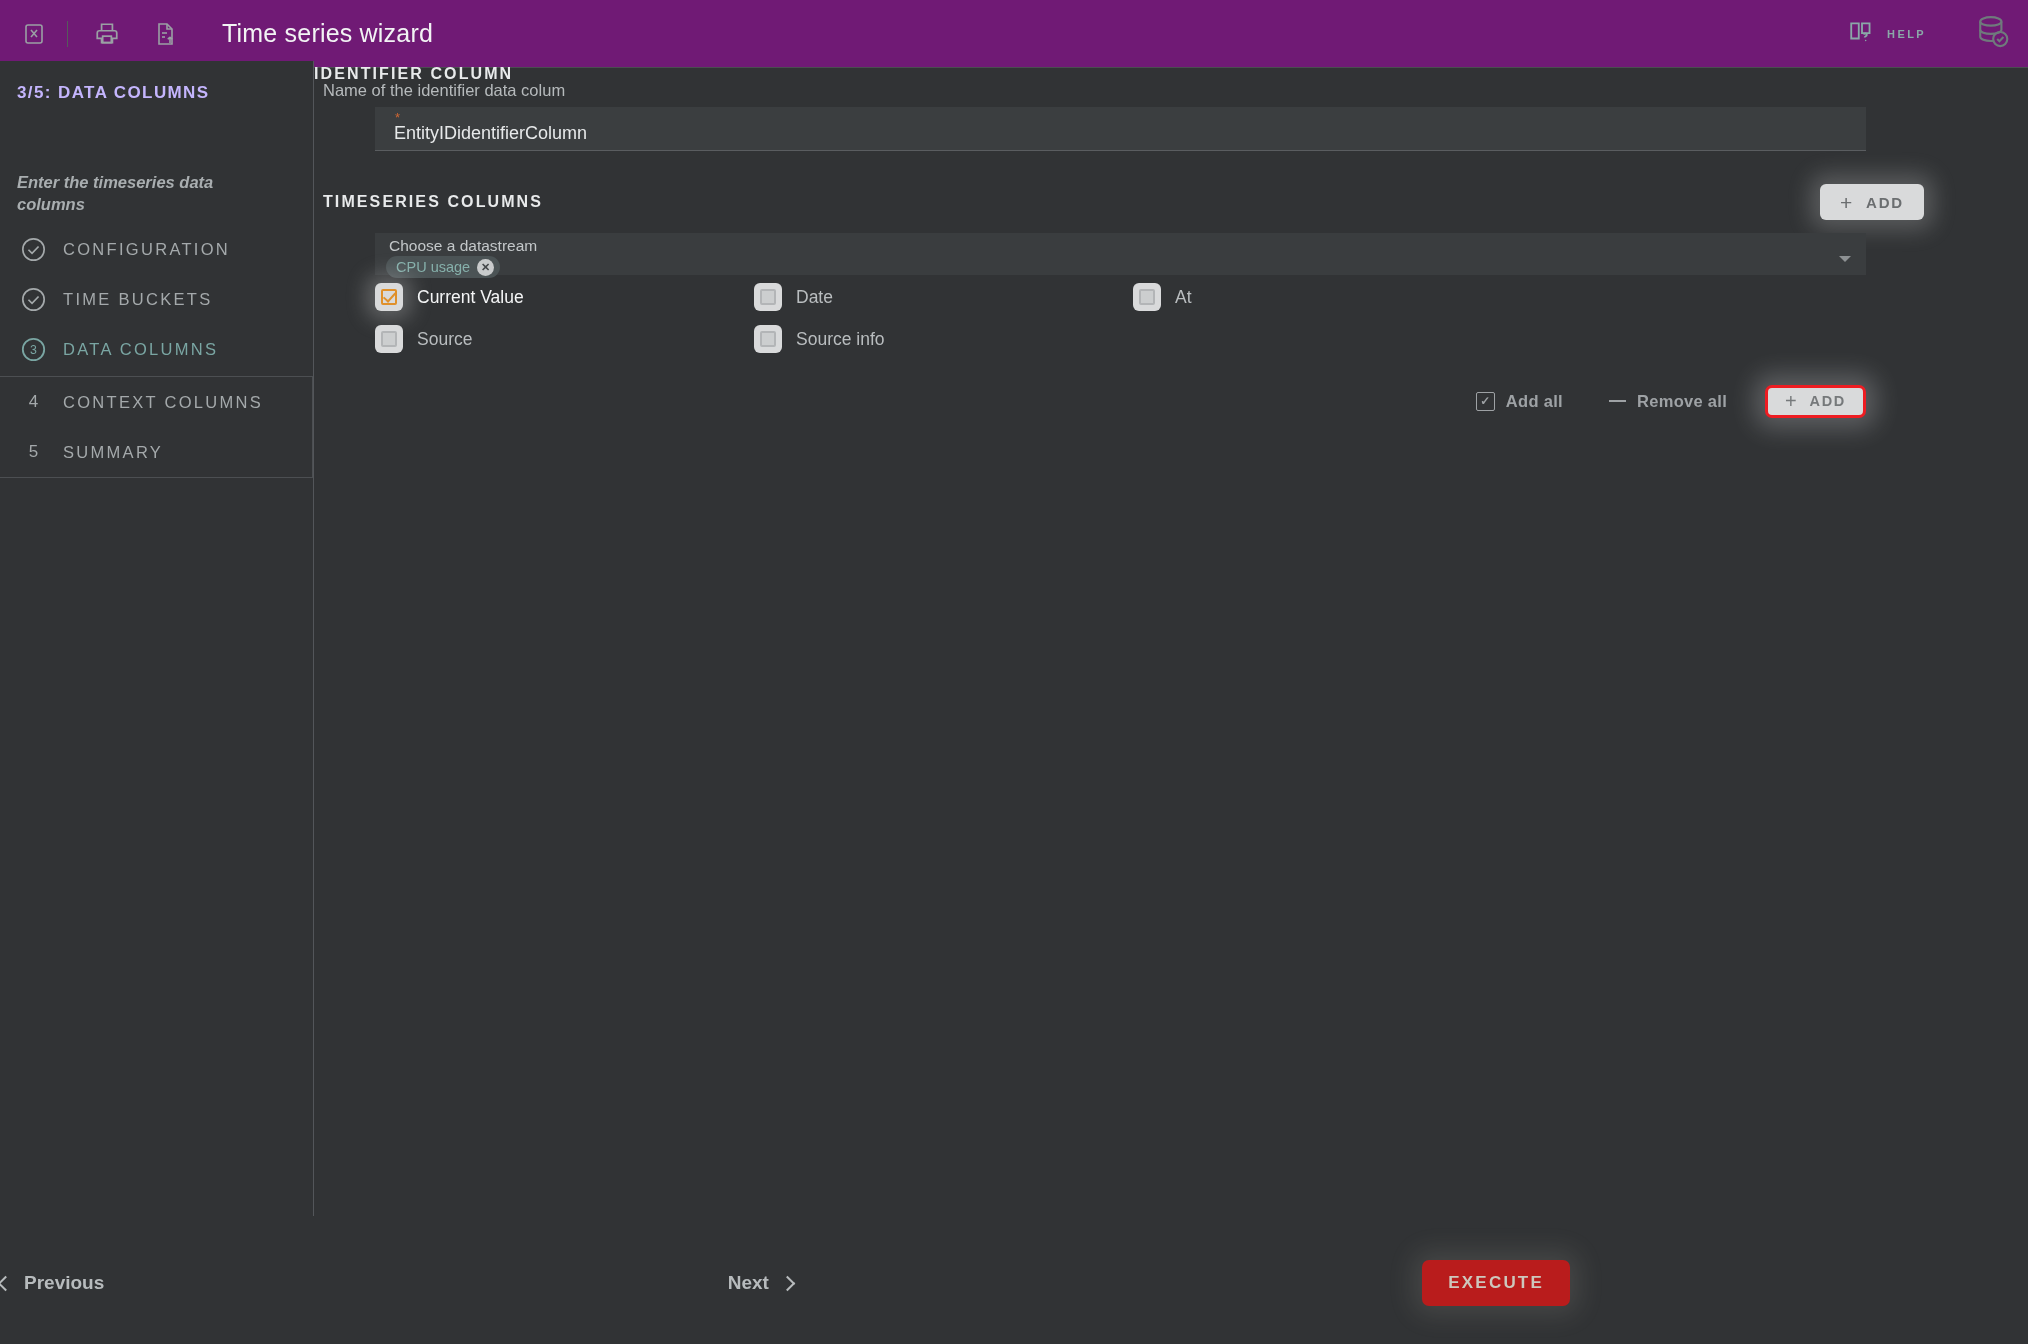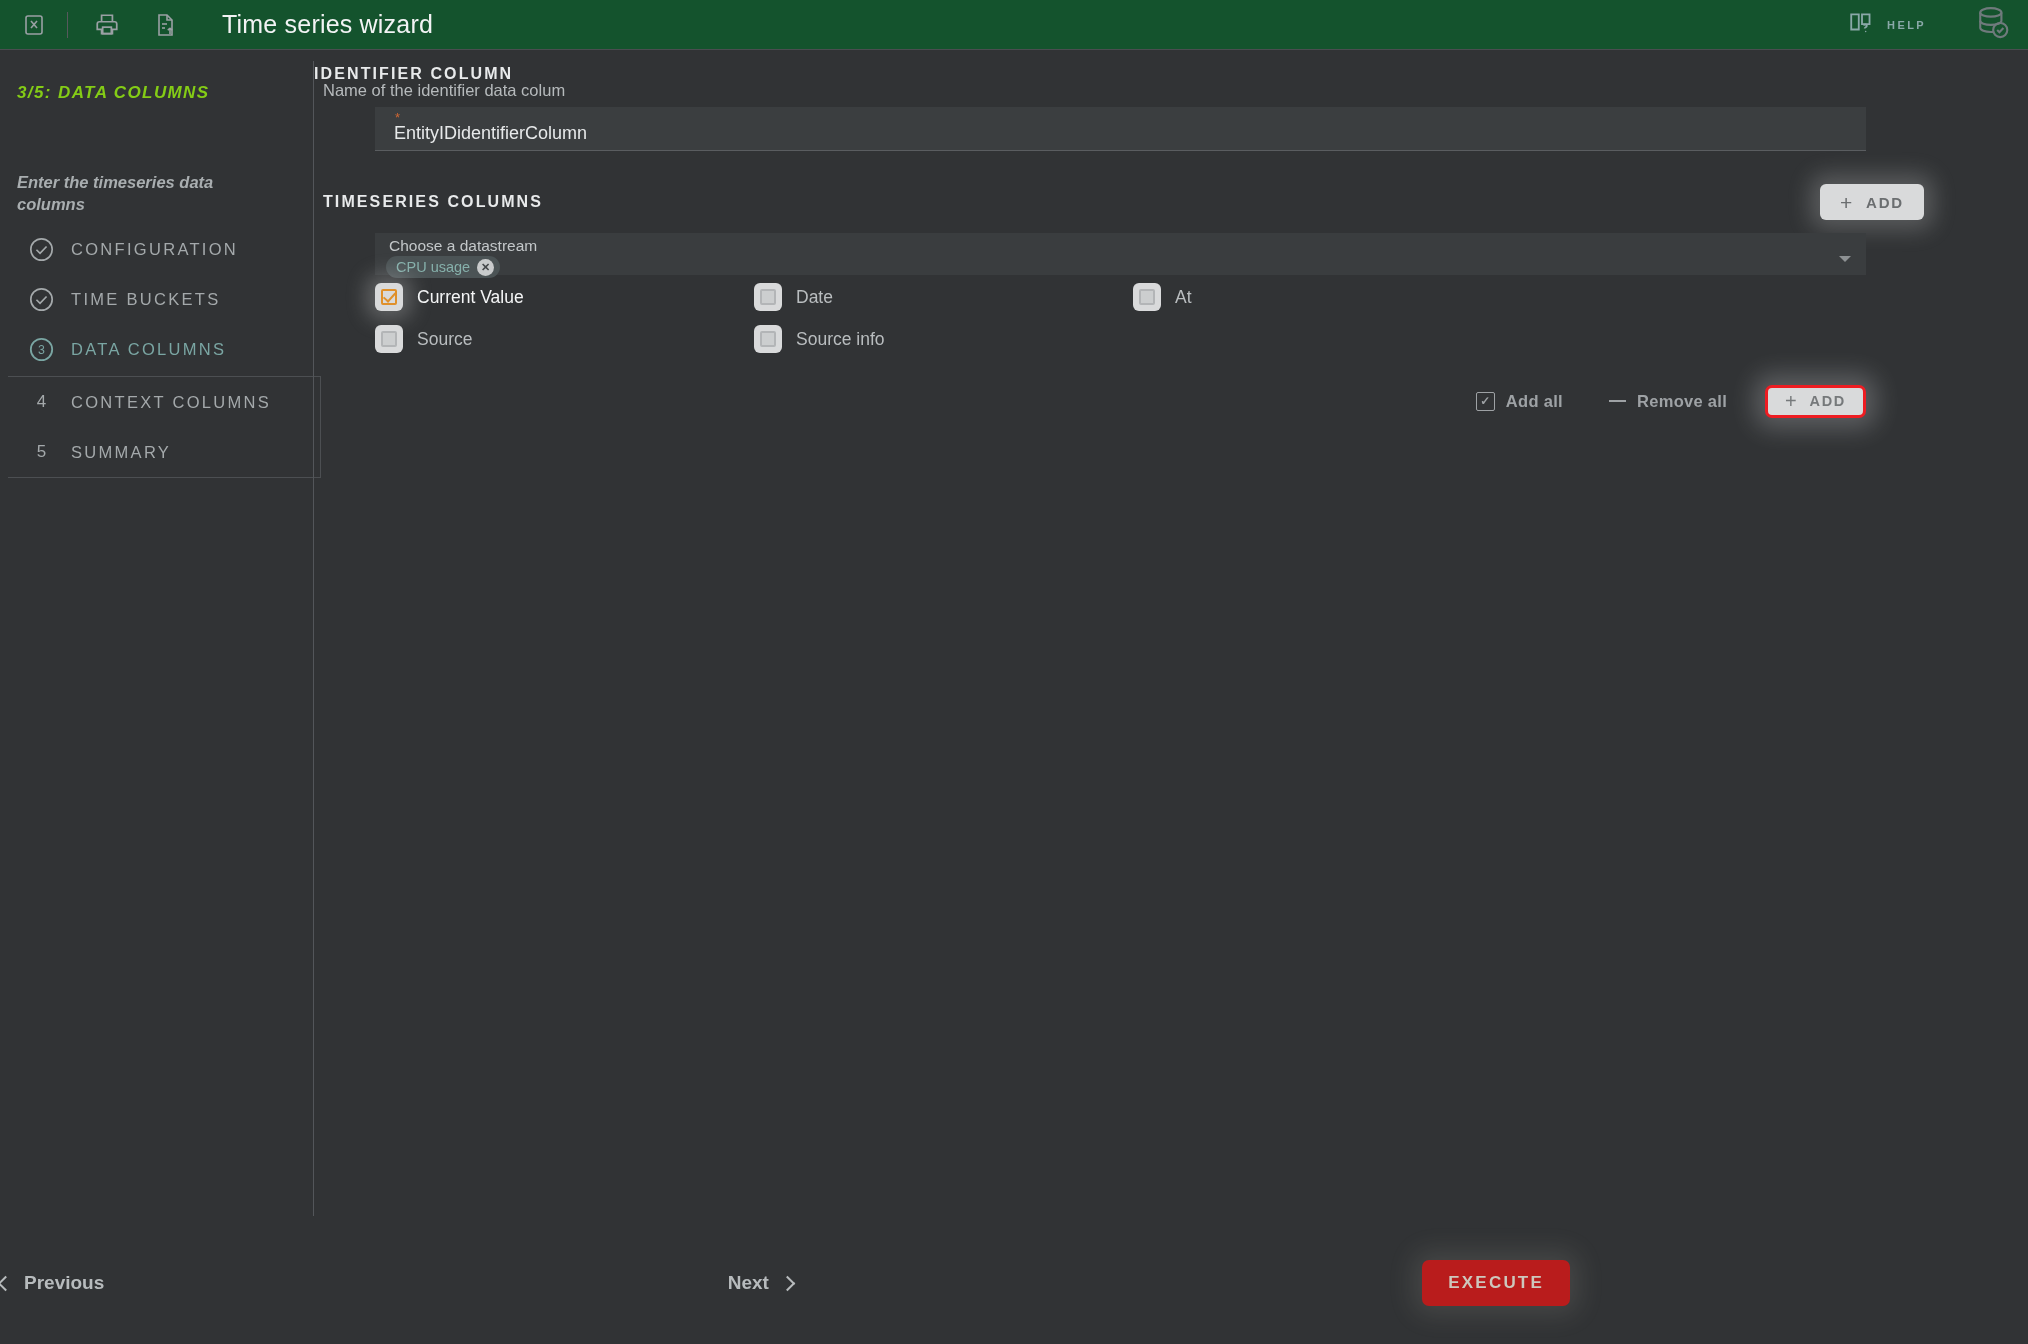--- a/index.html
+++ b/index.html
@@ -6,22 +6,22 @@
   html, body {
     width: 2028px; height: 1344px;
     background: #313335;
     font-family: "Liberation Sans", sans-serif;
     overflow: hidden;
   }
 
   
   .topbar {
     position: absolute; top: 0; left: 0;
-    width: 2028px; height: 50px;
-    background: #14532d;
+    width: 2028px; height: 68px;
+    background: #701a75;
     border-bottom: 1px solid #4a4d50;
     display: flex; align-items: center;
   }
   .tb-icon {
     width: 34px; height: 34px;
     display: flex; align-items: center; justify-content: center;
     color: #9aa0a4;
   }
   .tb-close { margin-left: 17px; }
   .tb-sep {
@@ -56,31 +56,30 @@
     background: #313335;
   }
   .sidebar::after {
     content: ""; position: absolute; top: 0; right: 0;
     width: 1px; height: 1155px; background: #53565a;
   }
   .side-step-title {
     position: absolute; top: 22px; left: 17px;
     font-size: 17px; font-weight: bold;
     letter-spacing: 1.4px;
-    color: #84cc16;
-    font-style: italic;
+    color: #c4b5fd;
   }
   .side-desc {
     position: absolute; top: 110px; left: 17px;
     width: 236px;
     font-size: 16.5px; font-style: italic; font-weight: bold;
     line-height: 1.35;
     color: #a9aeb0;
   }
-  .steps { position: absolute; top: 163px; left: 0; width: 314px; margin-left: 8px; }
+  .steps { position: absolute; top: 163px; left: 0; width: 314px; }
   .step {
     display: flex; align-items: center;
     height: 50px; padding-left: 20px;
     cursor: pointer;
   }
   .step-mark {
     width: 27px; height: 27px; flex: 0 0 27px;
     display: flex; align-items: center; justify-content: center;
     margin-right: 16px;
   }

